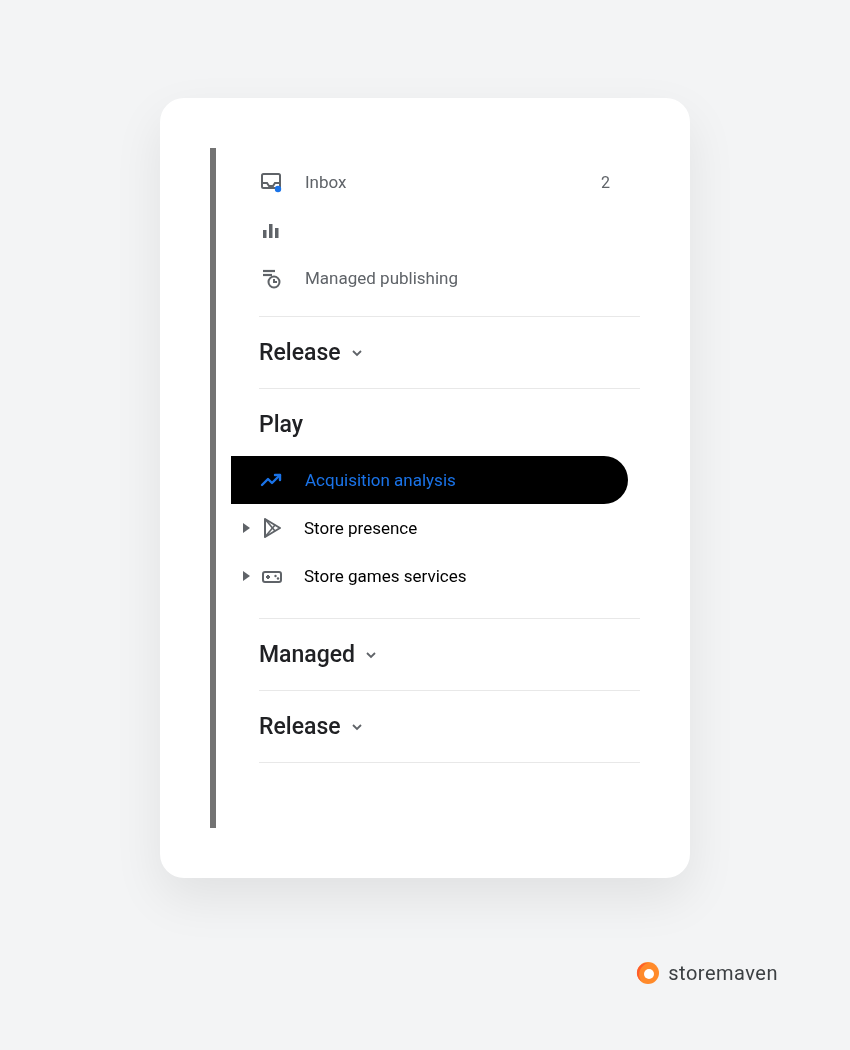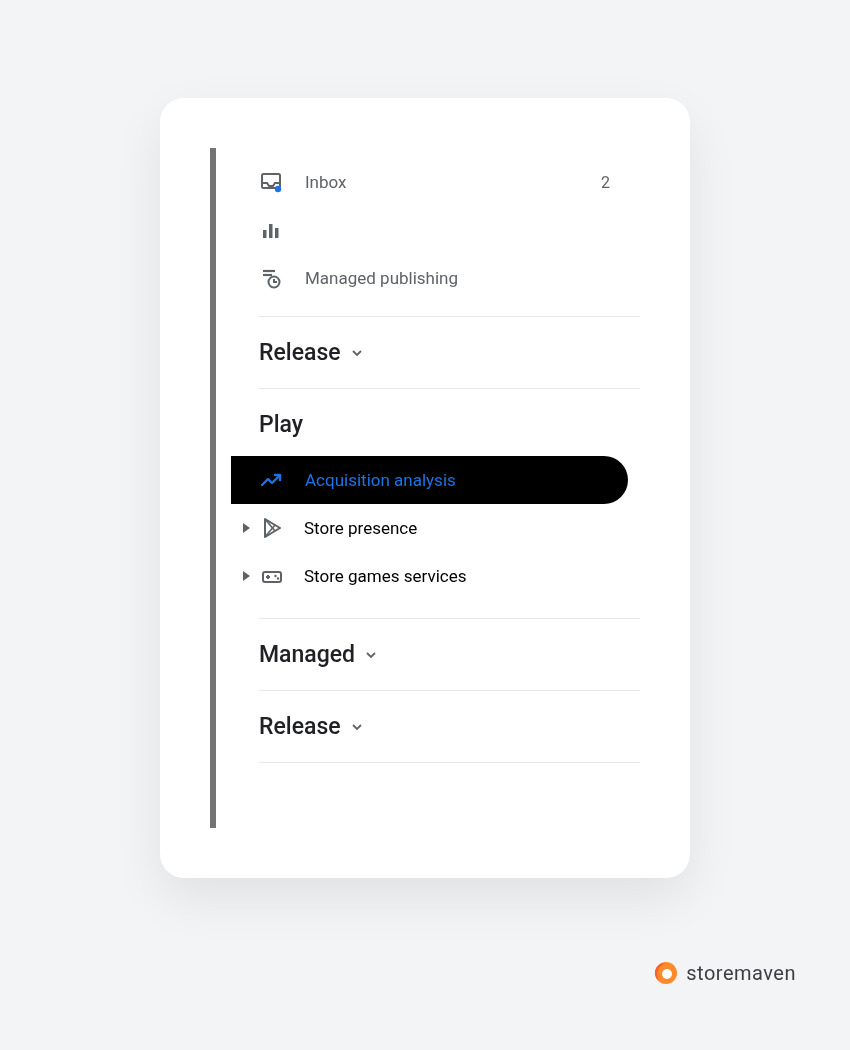--- a/index.html
+++ b/index.html
@@ -86,21 +86,21 @@
     padding: 12px 0 12px 12px;
     color: #000000;
     font-size: 17px;
     cursor: pointer;
   }
   .sub-item .icon {
     width:24px; height:24px; margin-right:20px; display:flex; align-items:center; justify-content:center; flex:0 0 24px;
   }
   .logo {
     position: absolute;
-    right: 54px;
+    right: 72px;
     bottom: 65px;
     display: flex;
     align-items: center;
     gap: 8px;
     color: #3c4043;
     font-size: 20px;
     letter-spacing: .5px;
   }
   .logo-mark {
     width: 24px; height:24px;

